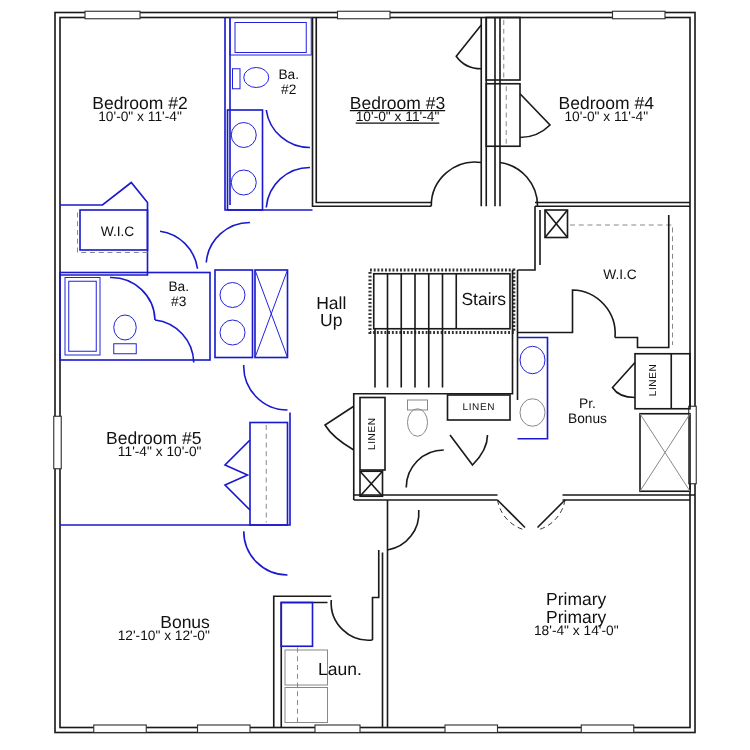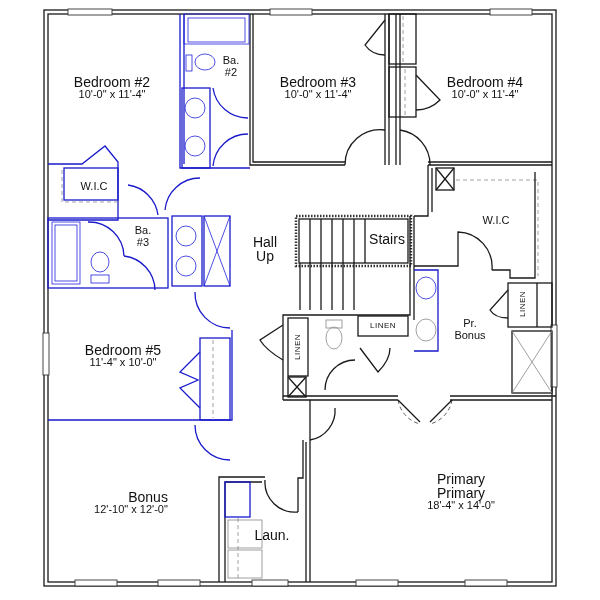--- a/index.html
+++ b/index.html
@@ -187,21 +187,21 @@
 </svg>
 
 <div class="lbl" style="left:112px; top:75px;">
   <div class="room-name">Bedroom #2</div>
   <div class="room-dim">10'-0" x 11'-4"</div>
 </div>
 <div class="lbl small" style="left:231px; top:55px;">
   <div>Ba.</div>
   <div>#2</div>
 </div>
-<div class="lbl" style="left:318px; top:75px;">
+<div class="lbl" style="left:318px; top:75px;text-decoration:underline;">
   <div class="room-name">Bedroom #3</div>
   <div class="room-dim">10'-0" x 11'-4"</div>
 </div>
 <div class="lbl" style="left:485px; top:75px;text-align:center;">
   <div class="room-name">Bedroom #4</div>
   <div class="room-dim">10'-0" x 11'-4"</div>
 </div>
 <div class="lbl small" style="left:94px; top:181px;">W.I.C</div>
 <div class="lbl small" style="left:143px; top:225px;">
   <div>Ba.</div>
@@ -213,21 +213,21 @@
 </div>
 <div class="lbl room-name" style="left:387px; top:232px;">Stairs</div>
 <div class="lbl small" style="left:496px; top:215px;">W.I.C</div>
 <div class="lbl tiny vert" style="left:523px; top:300px;">LINEN</div>
 <div class="lbl small" style="left:470px; top:318px;">
   <div>Pr.</div>
   <div>Bonus</div>
 </div>
 <div class="lbl tiny" style="left:383px; top:322px;">LINEN</div>
 <div class="lbl tiny vert" style="left:298px; top:343px;">LINEN</div>
-<div class="lbl" style="left:123px; top:343px;">
+<div class="lbl" style="left:123px; top:343px;text-align:right;">
   <div class="room-name">Bedroom #5</div>
   <div class="room-dim">11'-4" x 10'-0"</div>
 </div>
 <div class="lbl" style="left:131px; top:490px;text-align:right;">
   <div class="room-name">Bonus</div>
   <div class="room-dim">12'-10" x 12'-0"</div>
 </div>
 <div class="lbl room-name" style="left:272px; top:528px;">Laun.</div>
 <div class="lbl" style="left:430px; top:472px;margin-left:31px;">
   <div class="room-name">Primary</div>

